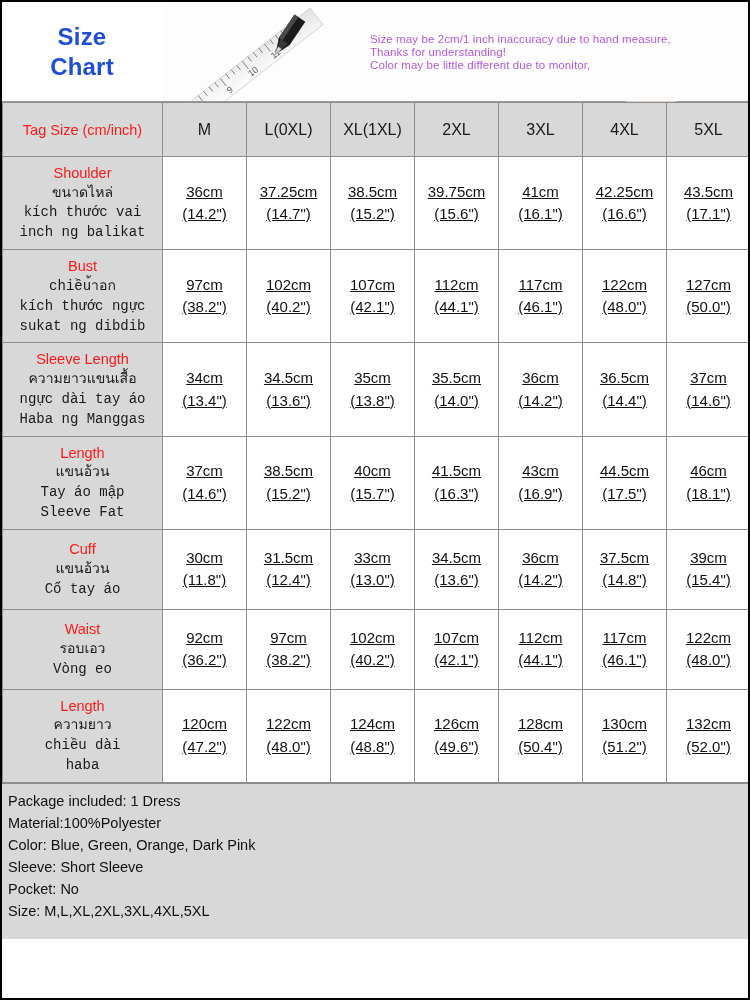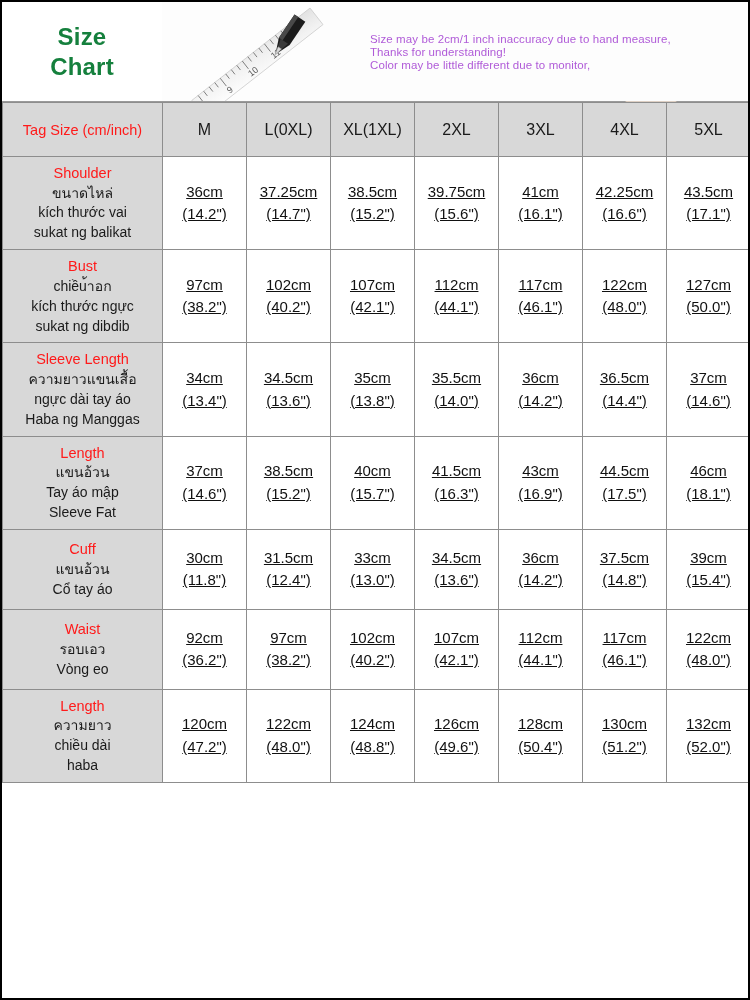--- a/index.html
+++ b/index.html
@@ -29,21 +29,21 @@
   }
   .banner-title {
     width: 160px;
     flex: 0 0 160px;
     display: flex;
     flex-direction: column;
     align-items: center;
     justify-content: center;
     font-size: 24px;
     font-weight: bold;
-    color: #15803d;
+    color: #1d4ed8;
     letter-spacing: 0.2px;
     line-height: 1.25;
     background: #ffffff;
     z-index: 3;
   }
   .banner-art {
     width: 200px;
     flex: 0 0 200px;
     position: relative;
     overflow: hidden;
@@ -110,21 +110,21 @@
     padding: 6px 4px;
     line-height: 1.42;
     font-size: 14px;
     color: #1a1a1a;
   }
   td.row-label .lbl-en-head {
     display: block;
     color: #ff1a1a;
     font-size: 14.5px;
   }
-  td.row-label .lbl-sub { display: block; }
+  td.row-label .lbl-sub { display: block; font-family: Liberation Mono, monospace; }
 
   td.val {
     background: #ffffff;
     font-size: 15px;
     color: #111111;
     line-height: 1.5;
     padding: 4px 2px;
     text-decoration: underline;
   }
   td.val .cm { display: block; }
@@ -259,21 +259,21 @@
         <th>5XL</th>
       </tr>
     </thead>
     <tbody>
 
       <tr>
         <td class="row-label">
           <span class="lbl-en-head">Shoulder</span>
           <span class="lbl-sub">ขนาดไหล่</span>
           <span class="lbl-sub">kích thước vai</span>
-          <span class="lbl-sub">sukat ng balikat</span>
+          <span class="lbl-sub">inch ng balikat</span>
         </td>
         <td class="val">
             <span class="cm">36cm</span>
             <span class="inch">(14.2")</span>
           </td>
         <td class="val">
             <span class="cm">37.25cm</span>
             <span class="inch">(14.7")</span>
           </td>
         <td class="val">
@@ -514,14 +514,22 @@
           </td>
         <td class="val">
             <span class="cm">132cm</span>
             <span class="inch">(52.0")</span>
           </td>
       </tr>
 
     </tbody>
   </table>
 
+  <div class="footer">
+    <div class="footer-line">Package included: 1 Dress</div>
+    <div class="footer-line">Material:100%Polyester</div>
+    <div class="footer-line">Color: Blue, Green,  Orange, Dark Pink</div>
+    <div class="footer-line">Sleeve: Short  Sleeve</div>
+    <div class="footer-line">Pocket: No</div>
+    <div class="footer-line">Size: M,L,XL,2XL,3XL,4XL,5XL</div>
+  </div>
 
 </div>
 
 </body></html>

